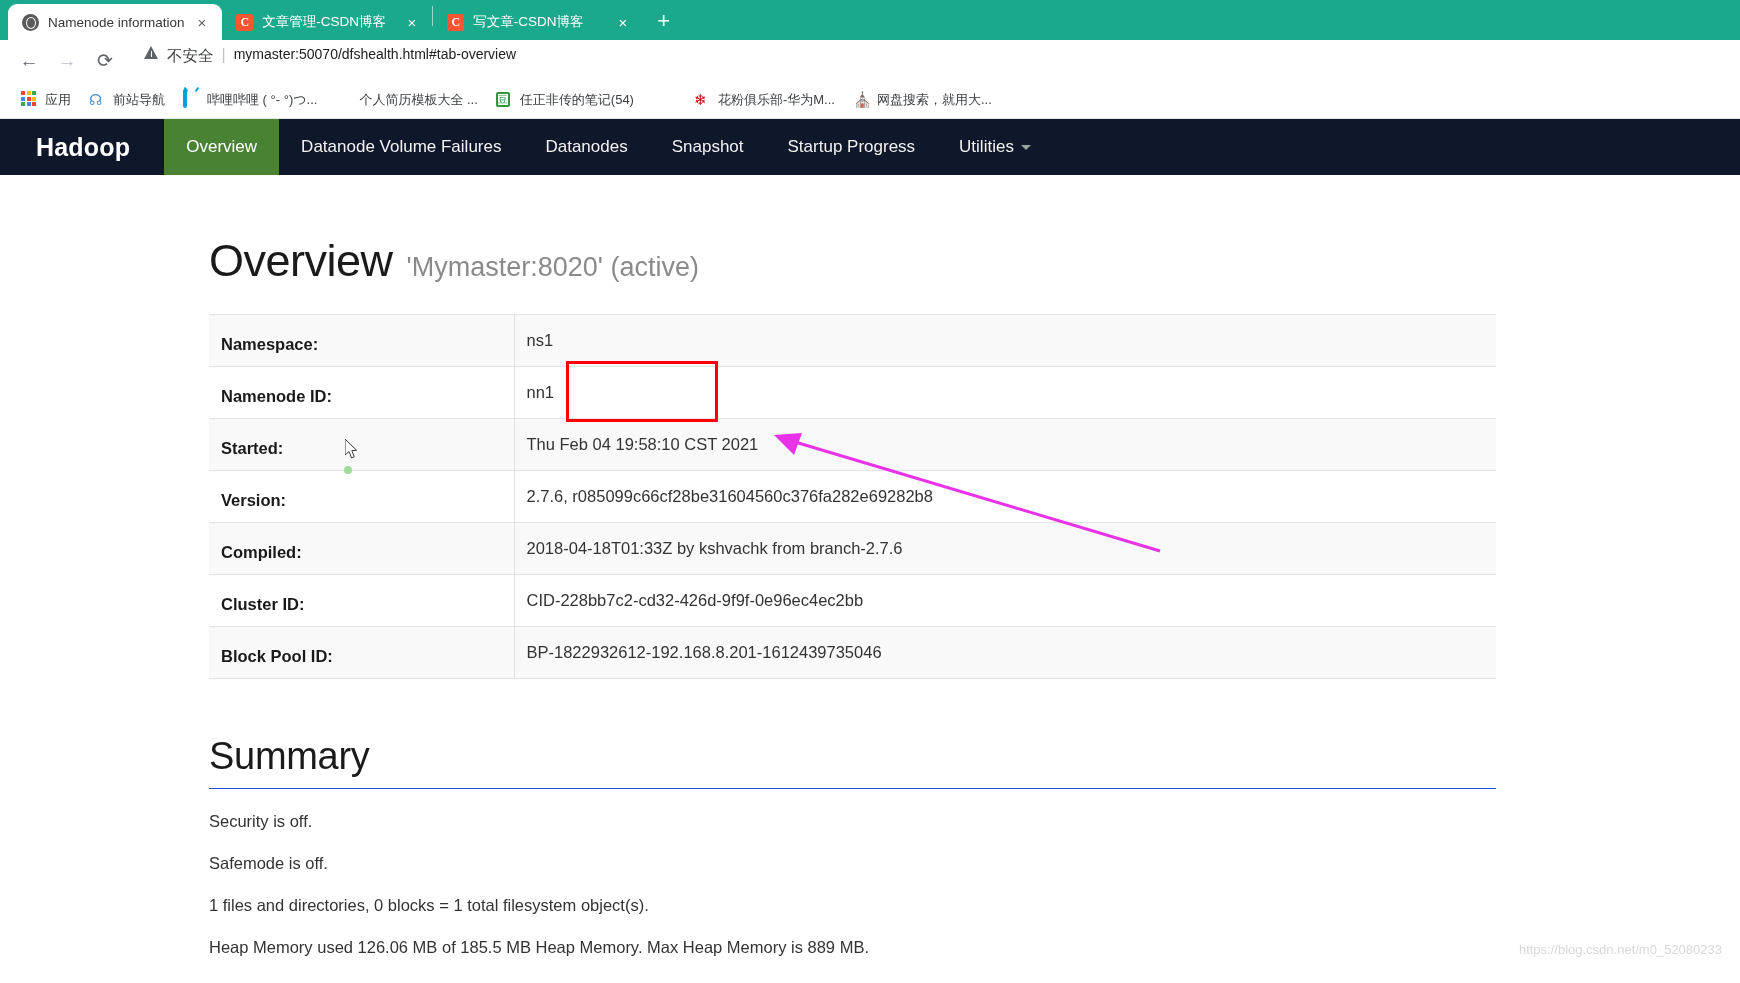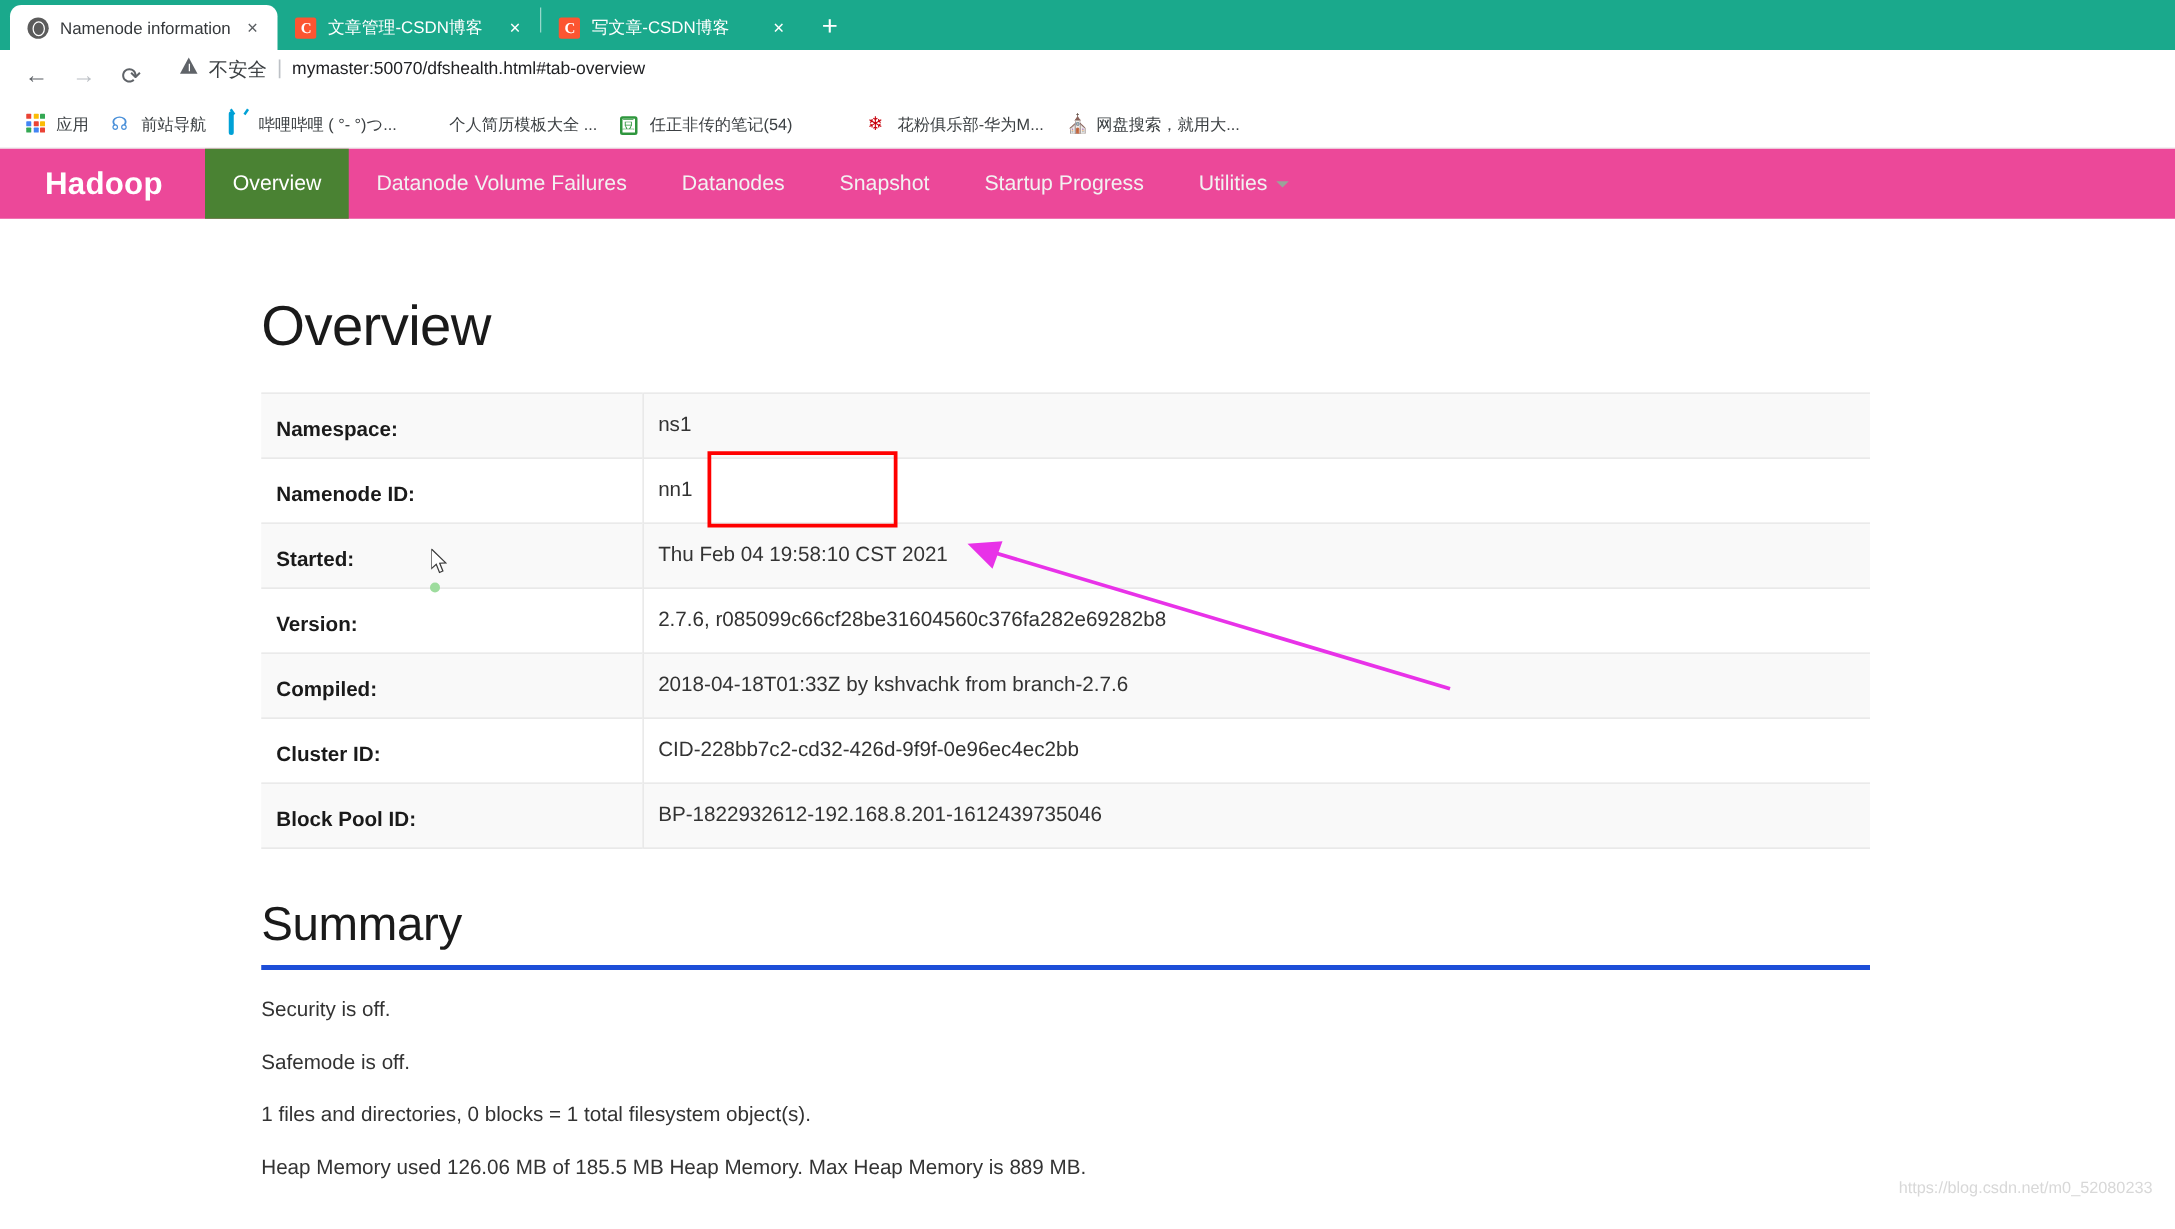--- a/index.html
+++ b/index.html
@@ -204,21 +204,21 @@
     width: 7px; height: 10px; border: 1.3px solid #fff; border-radius: 50%;
   }
   .ico-flower { color: #C7000B; font-size: 15px; line-height: 17px; }
   .ico-orange { color: #F56A00; font-size: 15px; line-height: 17px; }
 
   
   .page { background: #ffffff; height: 844px; position: relative; }
 
   .navbar {
     height: 56px;
-    background: #ec4899;
+    background: #0f172a;
     display: flex;
     align-items: stretch;
   }
   .brand {
     padding: 0 34px 0 36px;
     display: flex; align-items: center;
     color: #ffffff;
     font-size: 25px;
     font-weight: bold;
     letter-spacing: .2px;
@@ -296,23 +296,23 @@
     padding: 12px 0 12px 12px;
     vertical-align: middle;
     font-weight: normal;
   }
 
   .summary-wrap { padding: 0 0 0 209px; }
   .h2-summary {
     font-size: 38px;
     color: #1a1a1a;
     font-weight: normal;
-    margin-top: 40px;
+    margin-top: 56px;
     padding-bottom: 10px;
-    border-bottom: 4px solid #1d4ed8;
+    border-bottom: 1px solid #1d4ed8;
     width: 1287px;
     letter-spacing: -.3px;
   }
   .summary-line {
     font-size: 16.5px;
     color: #333333;
     margin-top: 23px;
   }
 
   
@@ -471,20 +471,21 @@
           <span>Utilities</span>
           <span class="caret"></span>
         </div>
       </div>
     </div>
 
     <div class="content">
 
       <div class="h1-row">
         <span class="h1-main">Overview</span>
+        <span class="h1-sub">'Mymaster:8020' (active)</span>
       </div>
 
       <div class="table-wrap">
         <table class="props">
           <tbody>
             <tr>
               <th>Namespace:</th>
               <td>ns1</td>
             </tr>
             <tr>

